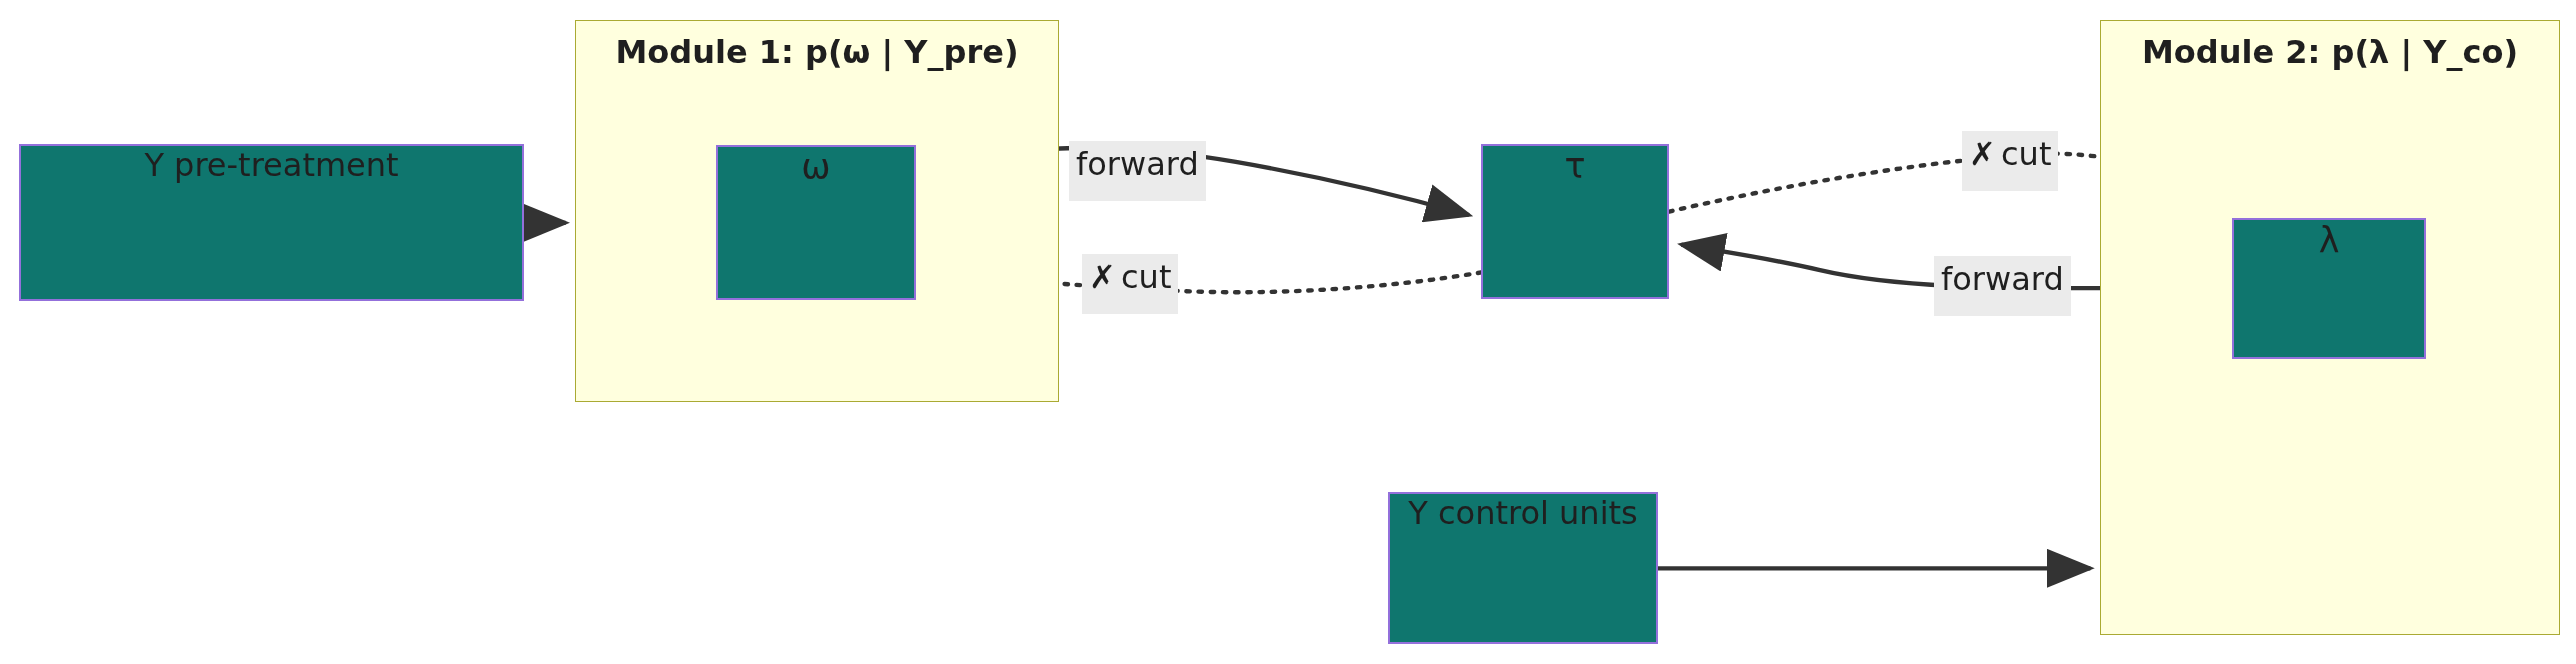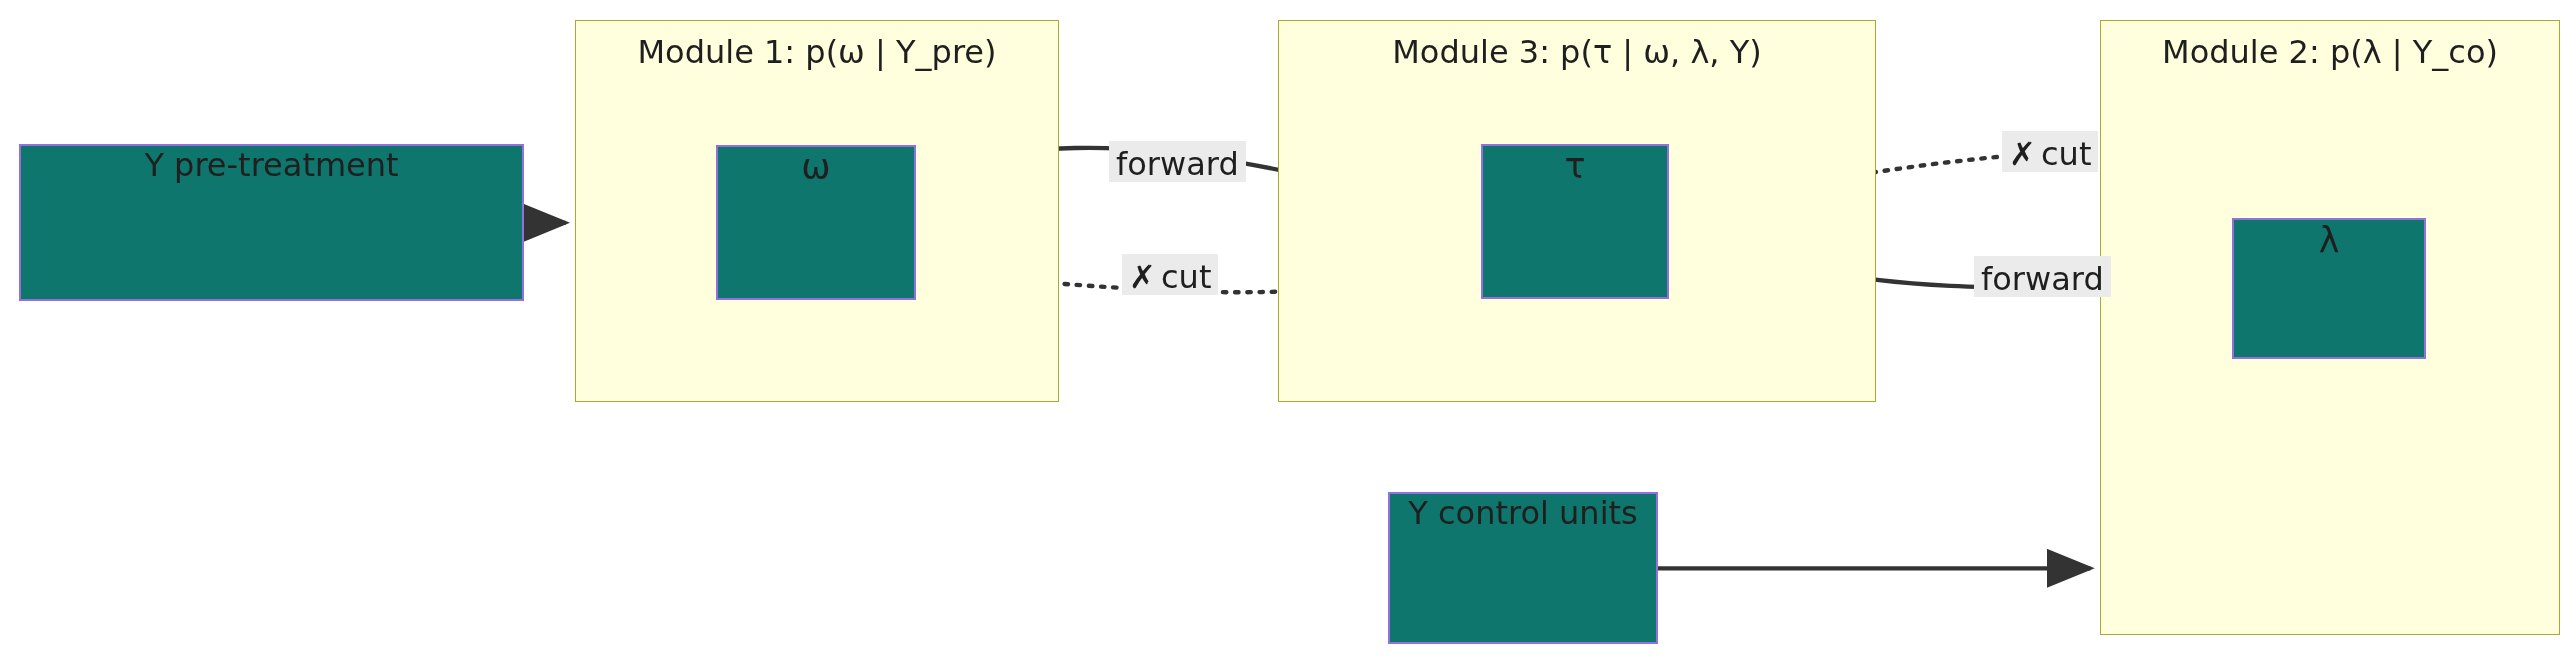--- a/index.html
+++ b/index.html
@@ -23,20 +23,21 @@
     top: 0;
     width: 2576px;
     height: 665px;
     pointer-events: none;
   }
   .module {
     position: absolute;
     background: #ffffde;
     border: 1.7px solid #aaaa33;
     box-sizing: border-box;
+    font-weight: bold;
   }
   .module-label {
     position: absolute;
     left: 0;
     right: 0;
     top: 12.2px;
     text-align: center;
     font-size: 32px;
     color: #1f1f1f;
     letter-spacing: 0px;
@@ -56,24 +57,23 @@
   }
   .node.greek {
     font-size: 35px;
   }
   .edge-label {
     position: absolute;
     background: #ebebeb;
     color: #1f1f1f;
     font-size: 32px;
     line-height: 1.0;
-    padding: 7px 7px 2px 7px;
+    padding: 7px 7px 21px 7px;
     white-space: nowrap;
     box-sizing: border-box;
-    margin-left: 40px;
   }
   .edge-label .cutmark {
     font-weight: bold;
     font-style: italic;
     margin-right: 5.2px;
   }
 </style>
 </head>
 <body>
 
@@ -96,23 +96,20 @@
 
     <path d="M 2565 331 L 2400 331 C 2300 331, 2180 331, 2090 310 C 2020 294, 1960 286, 1932 281" fill="none" stroke="#333333" stroke-width="5" marker-end="url(#arrowhead)"></path>
 
     <path d="M 1862 653 L 2402 653" fill="none" stroke="#333333" stroke-width="5" marker-end="url(#arrowhead)"></path>
   </svg>
 
   <div class="module" style="left:575px; top:20px; width:484px; height:382px;">
     <div class="module-label">Module 1: p(ω | Y_pre)</div>
   </div>
 
-  <div class="module" style="left:1278px; top:20px; width:598px; height:382px;">
-    <div class="module-label">Module 3: p(τ | ω, λ, Y)</div>
-  </div>
 
   <div class="module" style="left:2100px; top:20px; width:460px; height:615px;padding-left:28px;">
     <div class="module-label">Module 2: p(λ | Y_co)</div>
   </div>
 
   <div class="node" style="left:19px; top:144px; width:505px; height:157px;">
     <span>Y pre-treatment</span>
   </div>
 
   <div class="node greek" style="left:716px; top:145px; width:200px; height:155px;">

